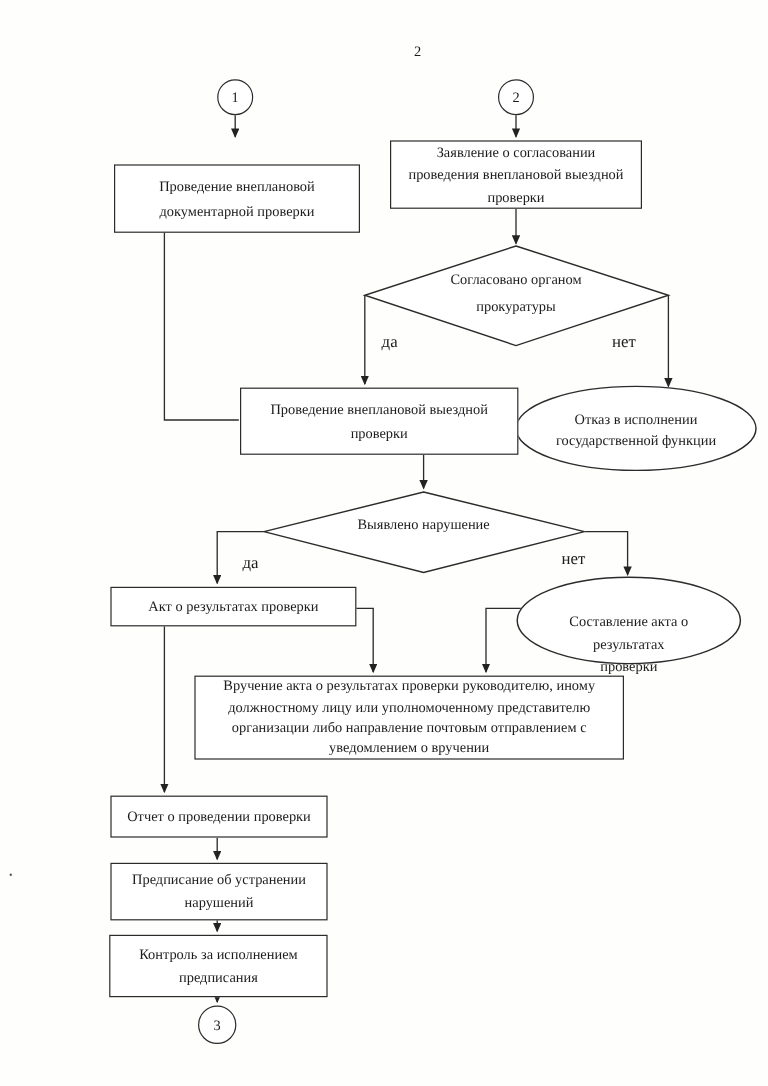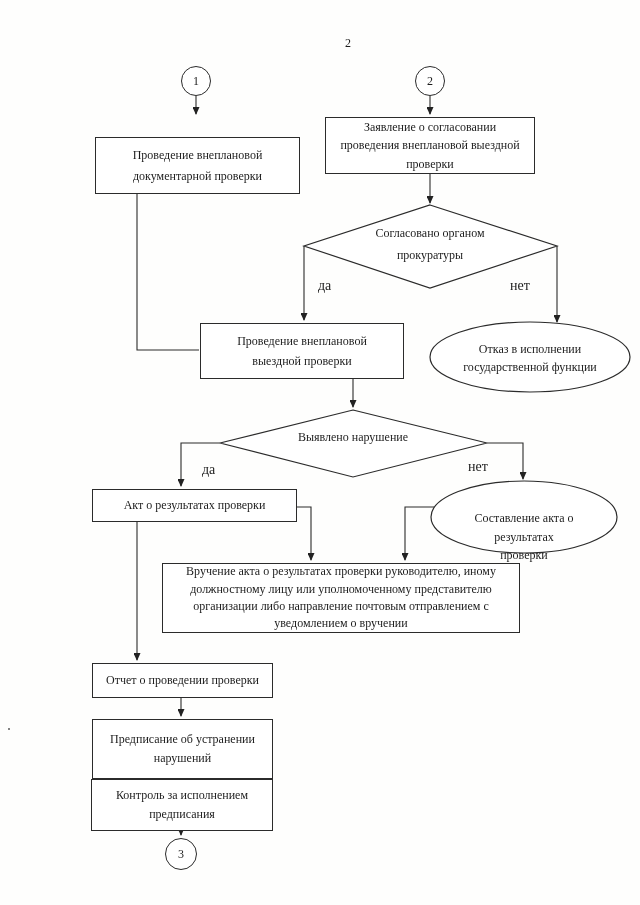--- a/index.html
+++ b/index.html
@@ -64,38 +64,38 @@
 
   <div class="node box" style="left:95px;top:117px;width:205px;height:57px;margin-top:20px;">Проведение внеплановой документарной проверки</div>
 
   <div class="node box" style="left:325px;top:117px;width:210px;height:57px;line-height:1.55;">Заявление о согласовании проведения внеплановой выездной проверки</div>
 
   <div class="node overlay" style="left:355px;top:220px;width:150px;height:50px;line-height:1.8;">Согласовано органом прокуратуры</div>
 
   <div class="branch-label" style="left:318px;top:279px;">да</div>
   <div class="branch-label" style="left:510px;top:279px;">нет</div>
 
-  <div class="node box box--narrowpad" style="left:200px;top:323px;width:204px;height:56px;">Проведение внеплановой выездной проверки</div>
+  <div class="node box box--narrowpad" style="left:200px;top:323px;width:232px;height:56px;">Проведение внеплановой выездной проверки</div>
 
   <div class="node overlay" style="left:460px;top:330px;width:140px;height:56px;line-height:1.5;">Отказ в исполнении государственной функции</div>
 
   <div class="node overlay" style="left:268px;top:427px;width:170px;height:20px;">Выявлено нарушение</div>
 
   <div class="branch-label" style="left:202px;top:463px;">да</div>
   <div class="branch-label" style="left:468px;top:460px;">нет</div>
 
   <div class="node box" style="left:92px;top:489px;width:205px;height:33px;">Акт о результатах проверки</div>
 
   <div class="node overlay" style="left:472px;top:488px;width:104px;height:58px;line-height:1.55;margin-top:20px;">Составление акта о результатах проверки</div>
 
   <div class="node box box--big" style="left:162px;top:563px;width:358px;height:70px;">Вручение акта о результатах проверки руководителю, иному должностному лицу или уполномоченному представителю организации либо направление почтовым отправлением с уведомлением о вручении</div>
 
   <div class="node box" style="left:92px;top:663px;width:181px;height:35px;">Отчет о проведении проверки</div>
 
-  <div class="node box" style="left:92px;top:719px;width:181px;height:60px;line-height:1.6;">Предписание об устранении нарушений</div>
+  <div class="node box" style="left:92px;top:719px;width:181px;height:48px;line-height:1.6;">Предписание об устранении нарушений</div>
 
   <div class="node box" style="left:91px;top:779px;width:182px;height:52px;line-height:1.6;">Контроль за исполнением предписания</div>
 
   <div class="node circle" style="left:165px;top:838px;width:32px;height:32px;">3</div>
 
   <div class="speck" style="left:8px;top:728px;"></div>
 
 </div>
 
 </body></html>

